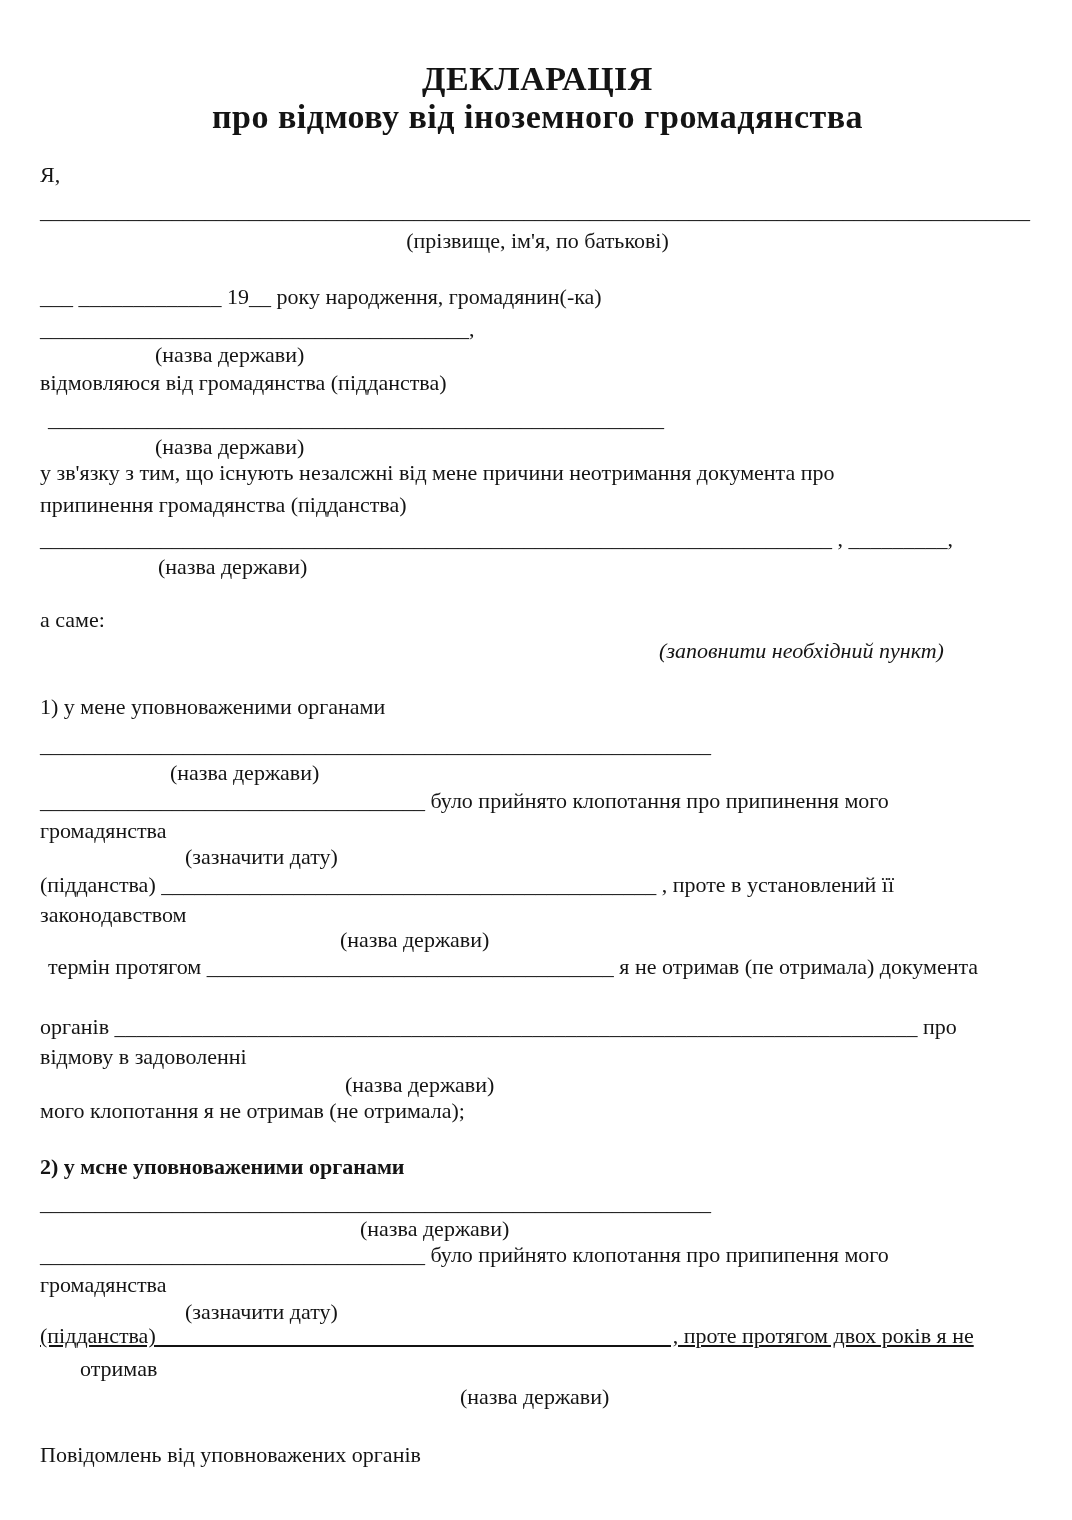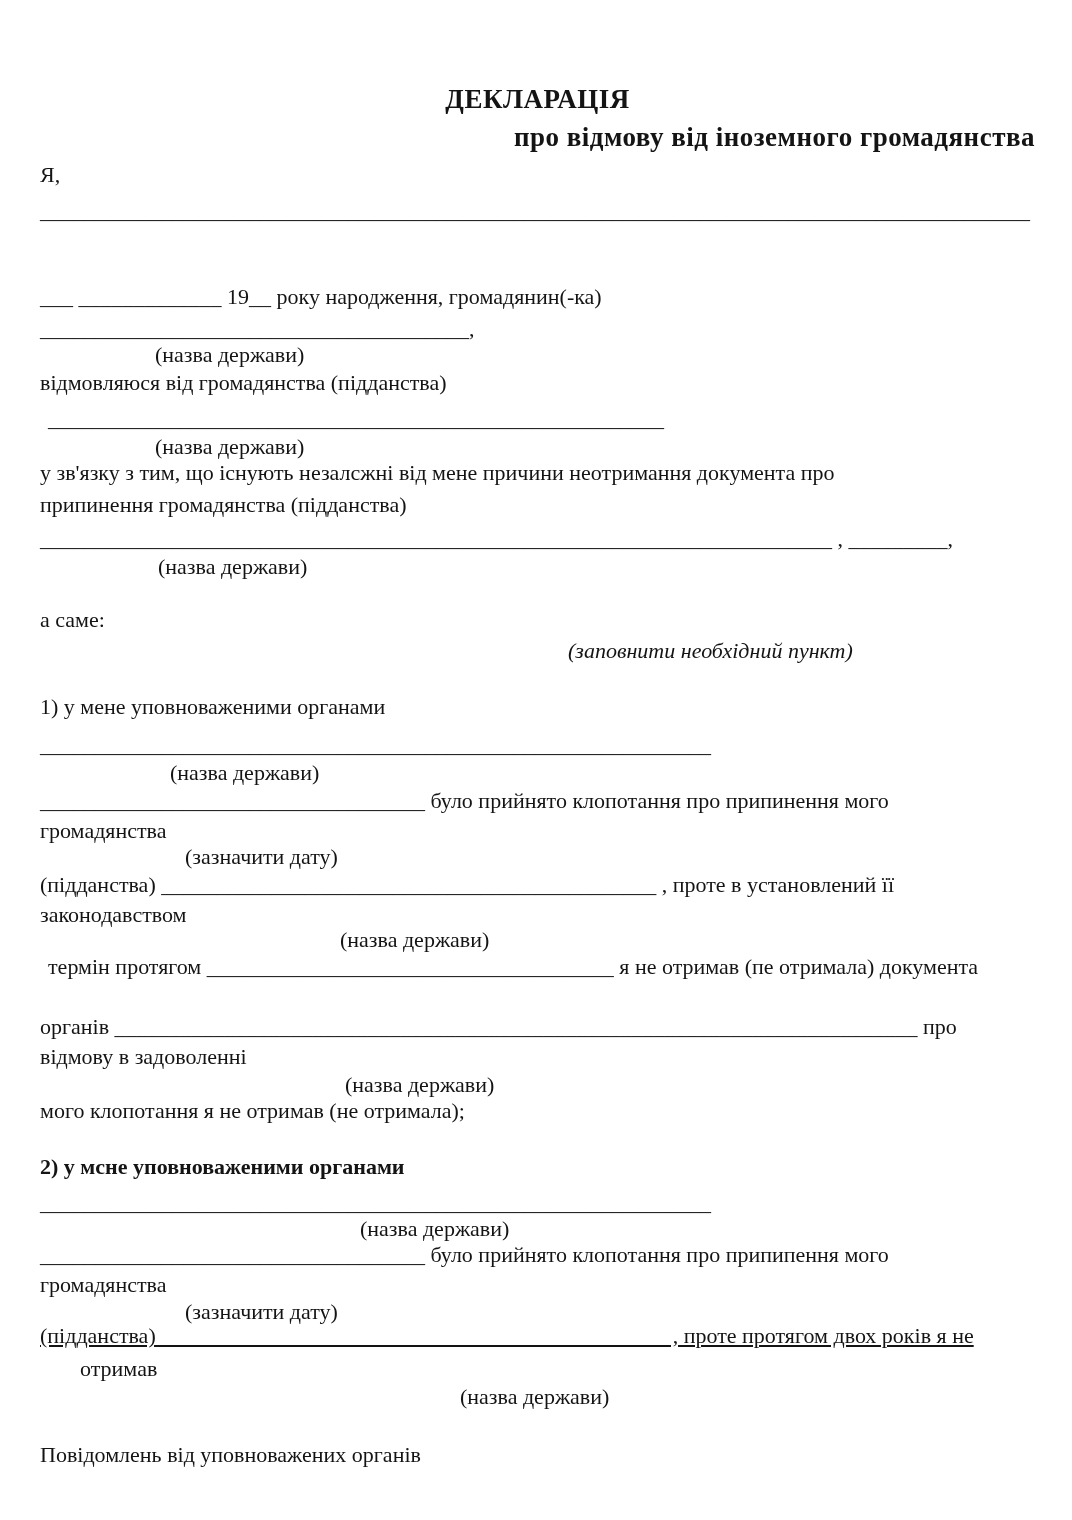--- a/index.html
+++ b/index.html
@@ -16,35 +16,36 @@
   .ln {
     position: absolute;
     left: 40px;
     right: 37px;
     font-size: 22px;
     line-height: 30px;
     white-space: nowrap;
   }
   .center { text-align: center; }
   .bold { font-weight: bold; }
-  .title { font-size: 27px; line-height: 34px; letter-spacing: 0.5px; margin-top: 20px; }
-  .italic { font-style: italic; }
+  .title { font-size: 34px; line-height: 34px; letter-spacing: 0.5px; }
+  .italic { font-style: italic; text-align: center; }
   .rule-text { letter-spacing: 0; }
 </style>
 </head>
 <body>
 
 <div class="page">
 
   <div class="ln center bold title" style="top: 62px;">ДЕКЛАРАЦІЯ</div>
-  <div class="ln center bold title" style="top: 100px; text-align: right;">про відмову від іноземного громадянства</div>
+  <div class="ln center bold title" style="top: 100px;">про відмову від іноземного громадянства</div>
 
   <div class="ln" style="top: 160px;">Я,</div>
 
   <div class="ln rule-text" style="top: 196px;">__________________________________________________________________________________________</div>
+  <div class="ln center" style="top: 226px;">(прізвище, ім'я, по батькові)</div>
 
   <div class="ln" style="top: 282px;">___ _____________ 19__ року народження, громадянин(-ка)</div>
 
   <div class="ln rule-text" style="top: 314px;">_______________________________________,</div>
   <div class="ln" style="top: 340px; left: 155px;">(назва держави)</div>
 
   <div class="ln" style="top: 368px;">відмовляюся від громадянства (підданства)</div>
 
   <div class="ln rule-text" style="top: 404px; margin-left: 8px;">________________________________________________________</div>
   <div class="ln" style="top: 432px; left: 155px;">(назва держави)</div>

